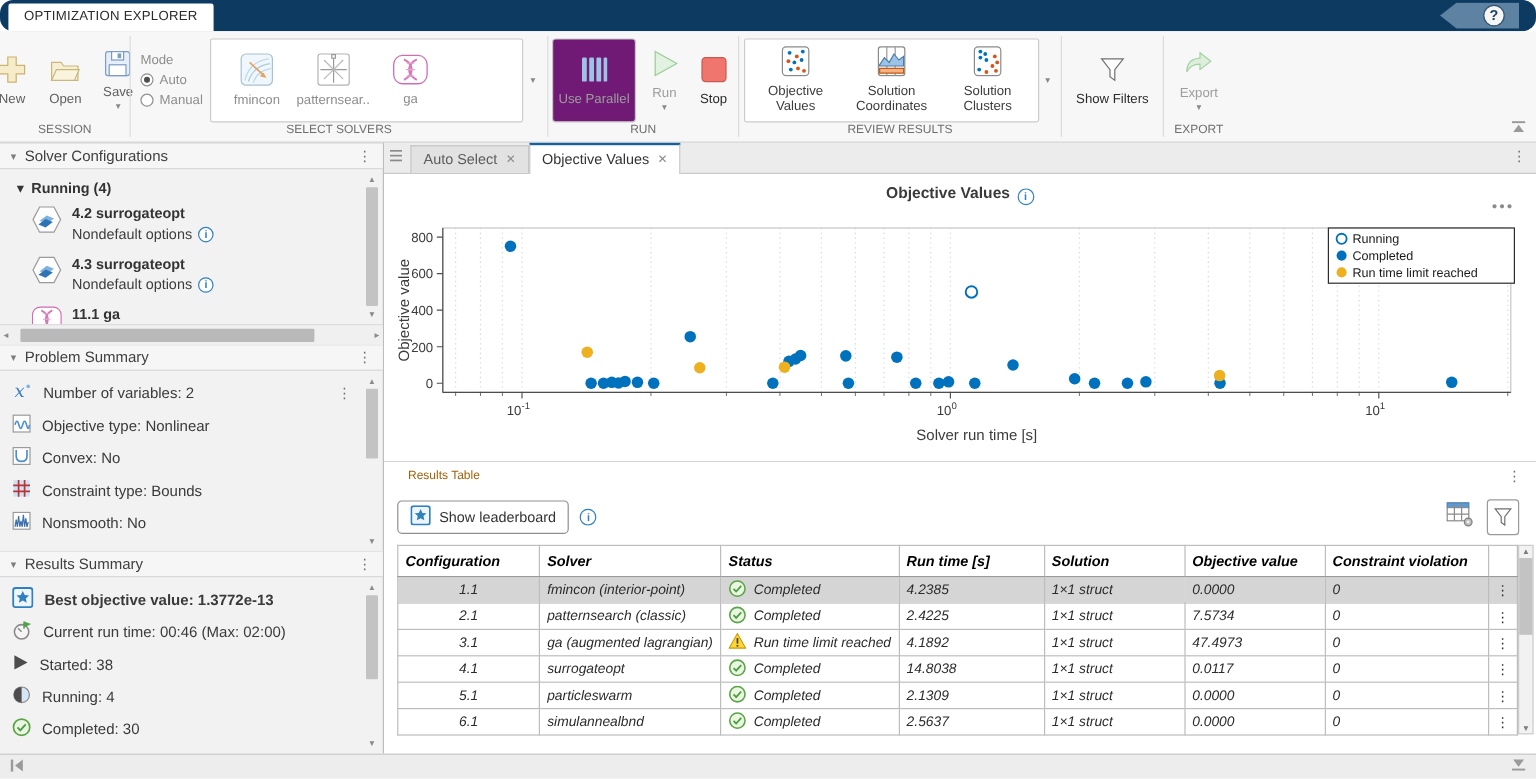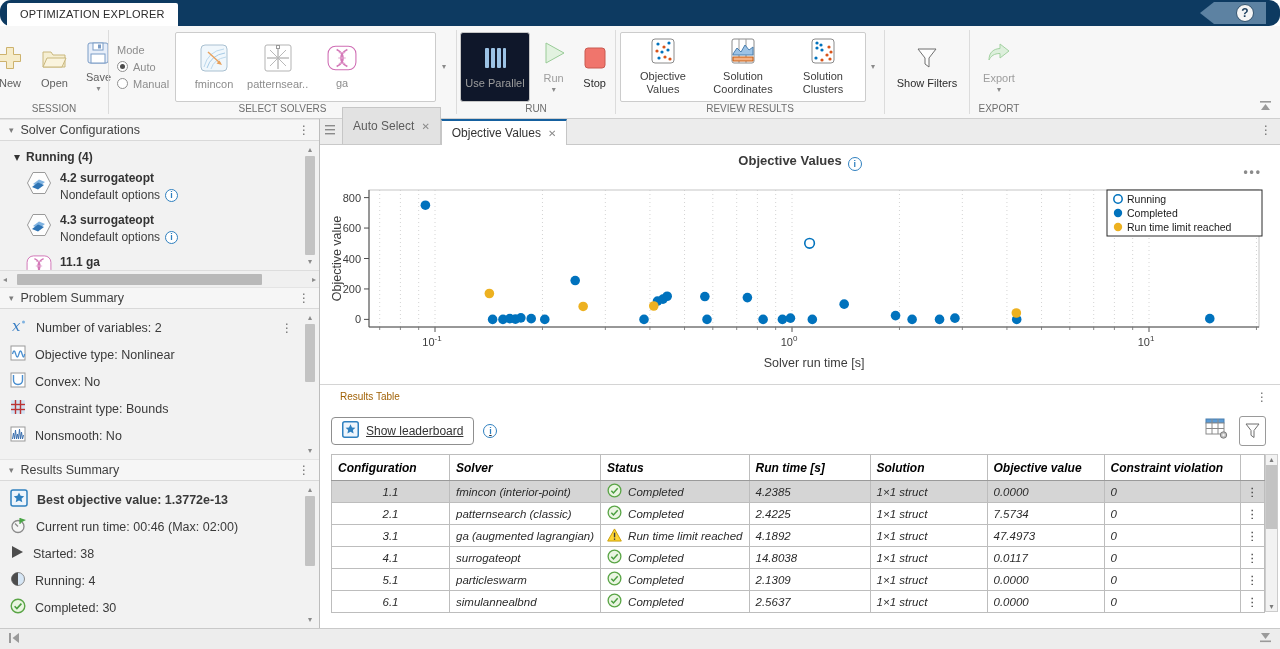--- a/index.html
+++ b/index.html
@@ -31,21 +31,21 @@
     align-items:center; padding:0 6px; }
   .gal-item { width:64px; display:flex; flex-direction:column; align-items:center; gap:3px; }
   .gal-item .lbl { font-size:11px; color:#8d8d8d; max-width:62px; overflow:hidden; white-space:nowrap; }
   .gal-arrow { width:16px; height:70px; display:flex; align-items:center; justify-content:center; }
   .mode-col { display:flex; flex-direction:column; gap:5px; padding:0 6px 0 4px; }
   .mode-title { font-size:11px; color:#8d8d8d; }
   .radio-row { display:flex; align-items:center; gap:5px; font-size:11px; color:#8d8d8d; }
   .radio { width:11px; height:11px; border:1px solid #909090; border-radius:50%; background:#fff;
     display:flex; align-items:center; justify-content:center; }
   .radio.sel::after { content:""; width:5px; height:5px; border-radius:50%; background:#4d4d4d; }
-  .useparallel { background:#0f172a; border:1px solid #c6c6c6; height:70px; width:72px; }
+  .useparallel { background:#701a75; border:1px solid #c6c6c6; height:70px; width:72px; }
   .two-line { line-height:13px; text-align:center; font-size:11px; color:#3c3c3c; }
   .ribbon-collapse { position:absolute; right:8px; bottom:4px; }
 
   
   .content-row { flex:1; display:flex; min-height:0; }
 
   
   .sidebar { width:320px; flex:none; background:#f2f2f2; border-right:1px solid #bdbdbd; display:flex; flex-direction:column; }
   .panel-hdr { height:22px; background:#f6f6f6; border-bottom:1px solid #d9d9d9; border-top:1px solid #e4e4e4;
     display:flex; align-items:center; padding:0 9px; gap:7px; flex:none; }
@@ -68,36 +68,36 @@
   .rs-body { flex:1; position:relative; padding-top:5px; }
   .sum-item { height:27px; display:flex; align-items:center; gap:9px; padding-left:10px; font-size:12.5px; color:#3a3a3a; }
   .sum-item.b { font-weight:bold; }
   .info-i { width:14px; height:14px; border:1.5px solid #2f80bf; border-radius:50%; color:#2f80bf;
     font-size:9px; font-weight:bold; display:inline-flex; align-items:center; justify-content:center; flex:none; background:#fff; }
 
   
   .main { flex:1; display:flex; flex-direction:column; min-width:0; background:#fff; }
   .tabbar { height:26px; background:#ececec; border-bottom:1px solid #c9c9c9; display:flex; align-items:flex-end; flex:none; position:relative; }
   .tabbar-icon { width:16px; margin:0 2px 5px 4px; }
-  .dtab { display:flex; align-items:center; gap:7px; font-size:12px; padding:0 10px; height:37px;
+  .dtab { display:flex; align-items:center; gap:7px; font-size:12px; padding:0 10px; height:23px;
     border:1px solid #c6c6c6; border-bottom:none; background:#e2e2e2; color:#5c5c5c; }
   .dtab .x { color:#8a8a8a; font-size:10px; }
   .dtab.active { background:#fff; color:#333; border-top:2px solid #15609f; height:26px; margin-bottom:-1px; z-index:2; }
   .tab-kebab { position:absolute; right:8px; top:6px; }
 
   .chart-panel { height:239px; flex:none; position:relative; background:#fff; }
   .chart-title { position:absolute; top:8px; left:0; right:0; text-align:center; font-weight:bold;
     font-size:13px; color:#3a3a3a; }
   .chart-title .info-i { vertical-align:-2px; margin-left:6px; }
   .chart-ellipsis { position:absolute; top:20px; right:18px; color:#8b8b8b; font-weight:bold; letter-spacing:2px; font-size:12px; }
   #chart-svg { position:absolute; left:9px; top:12px; }
 
   .rt-hdr { height:24px; border-top:1px solid #d4d4d4; display:flex; align-items:center; padding:0 12px 0 20px; flex:none; }
   .rt-hdr .ttl { font-size:10px; color:#a16207; }
-  .rt-toolbar { height:45px; display:flex; align-items:center; padding:0 14px 0 11px; gap:9px; flex:none;text-decoration:underline; }
+  .rt-toolbar { height:45px; display:flex; align-items:center; padding:0 14px 0 11px; gap:9px; flex:none; }
   .lead-btn { display:flex; align-items:center; gap:7px; border:1px solid #8f8f8f; border-radius:4px;
     background:#fff; height:28px; padding:0 10px; font-size:12px; color:#333; }
   .rt-toolbar .right { margin-left:auto; display:flex; align-items:center; gap:10px; }
   .filter-btn { width:27px; height:30px; border:1px solid #9a9a9a; border-radius:3px; background:#fff;
     display:flex; align-items:center; justify-content:center; }
 
   .table-wrap { flex:1; display:flex; padding:1px 2px 0 11px; min-height:0; }
   table.results { border-collapse:collapse; table-layout:fixed; flex:none; align-self:flex-start; }
   table.results th, table.results td { border:1px solid #bdbdbd; font-size:11.5px; padding:0 6px;
     overflow:hidden; white-space:nowrap;font-style:italic; }

